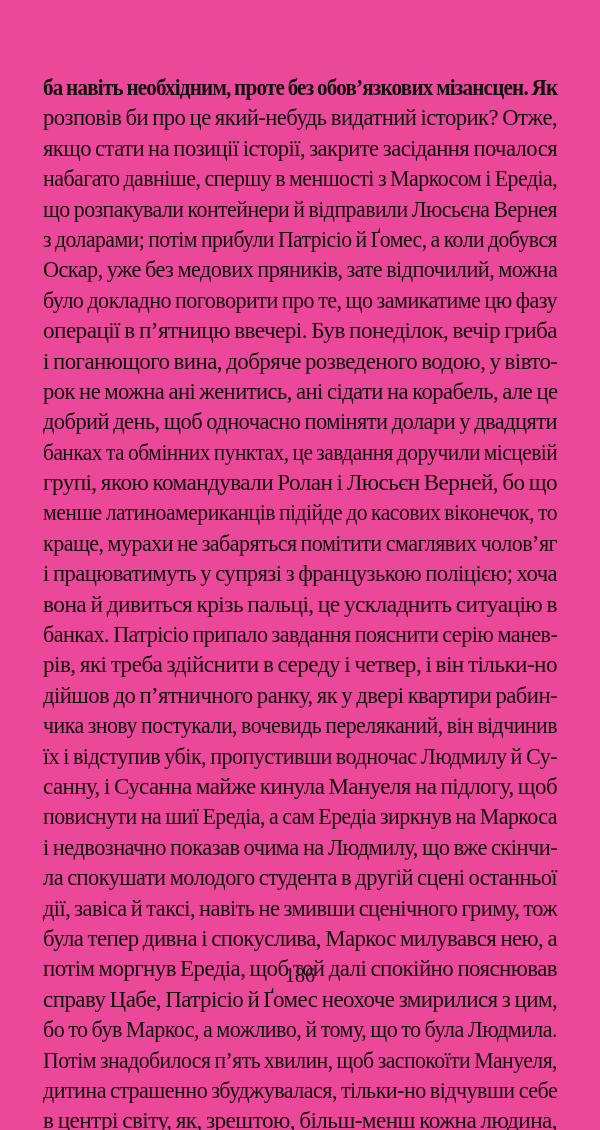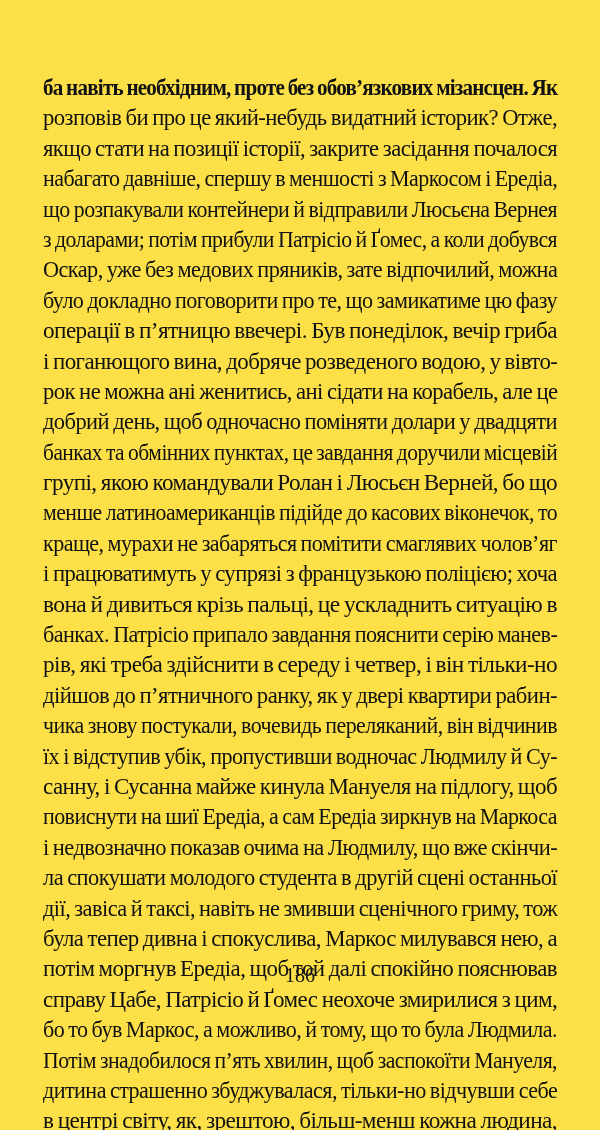--- a/index.html
+++ b/index.html
@@ -11,21 +11,21 @@
       width: 600px;
       height: 1130px;
       position: relative;
       overflow: hidden;
       color: #111111;
     }
     .page {
       position: absolute;
       left: 0; top: 0;
       width: 600px; height: 1130px;
-      background: #fde047;
+      background: #ec4899;
     }
     .text-block {
       position: absolute;
       left: 43px;
       top: 72px;
       width: 514px;
     }
     .line {
       display: block;
       height: 30.4px;

